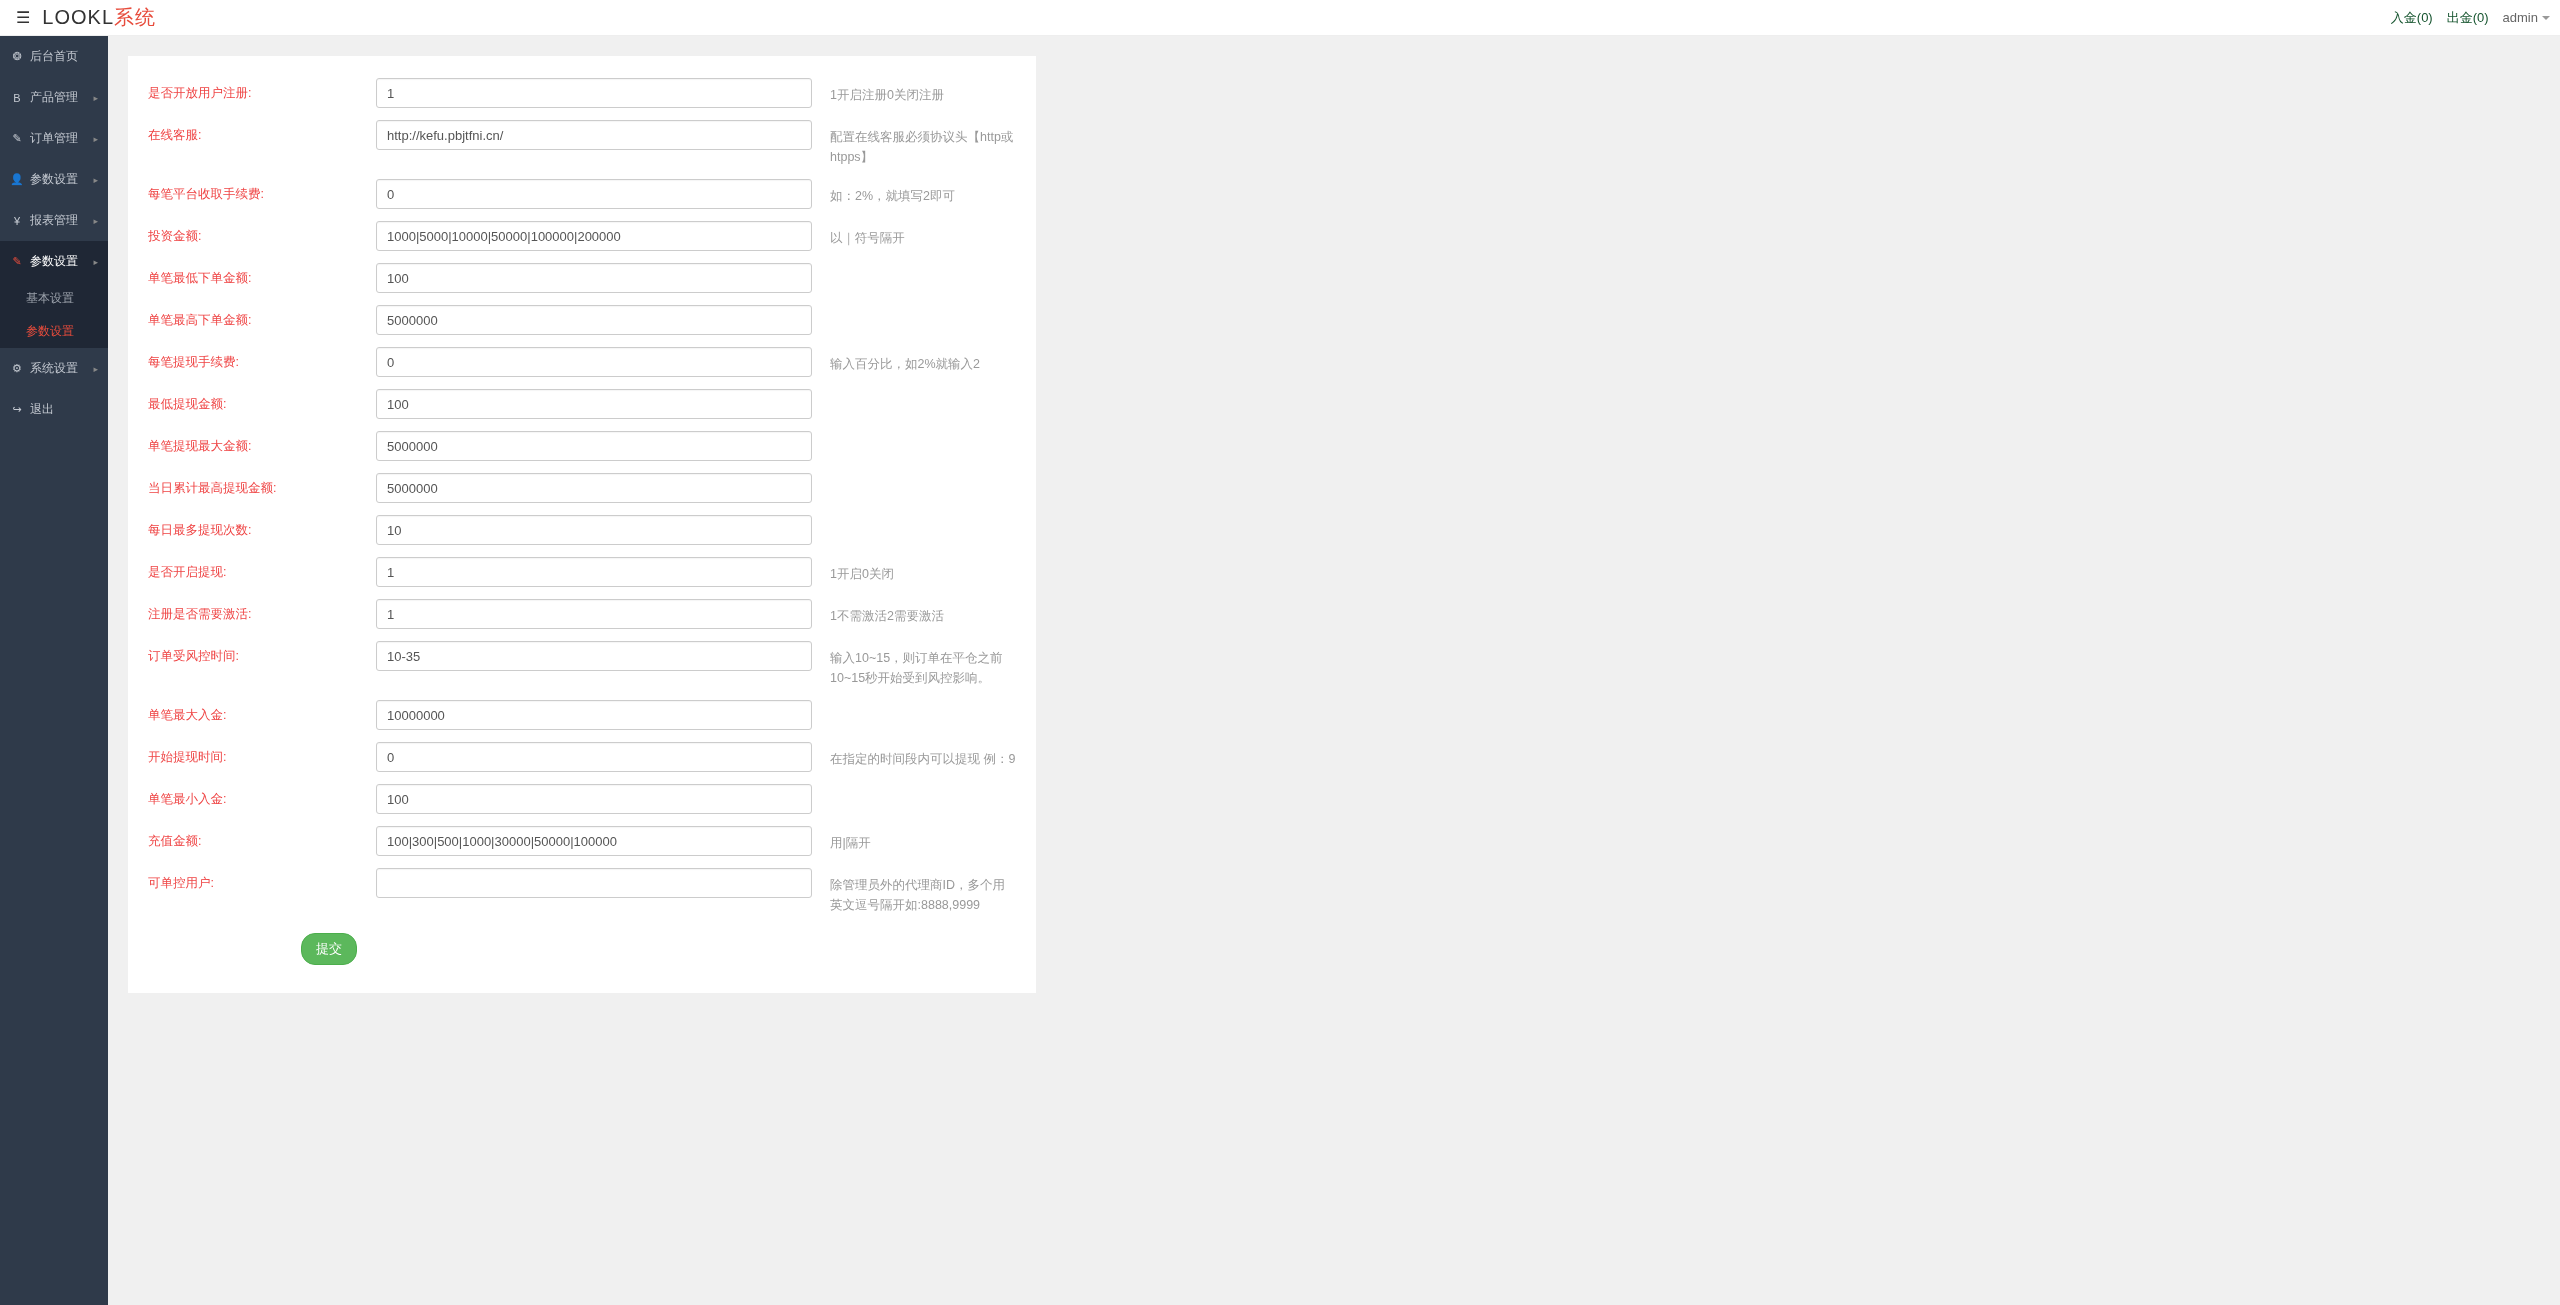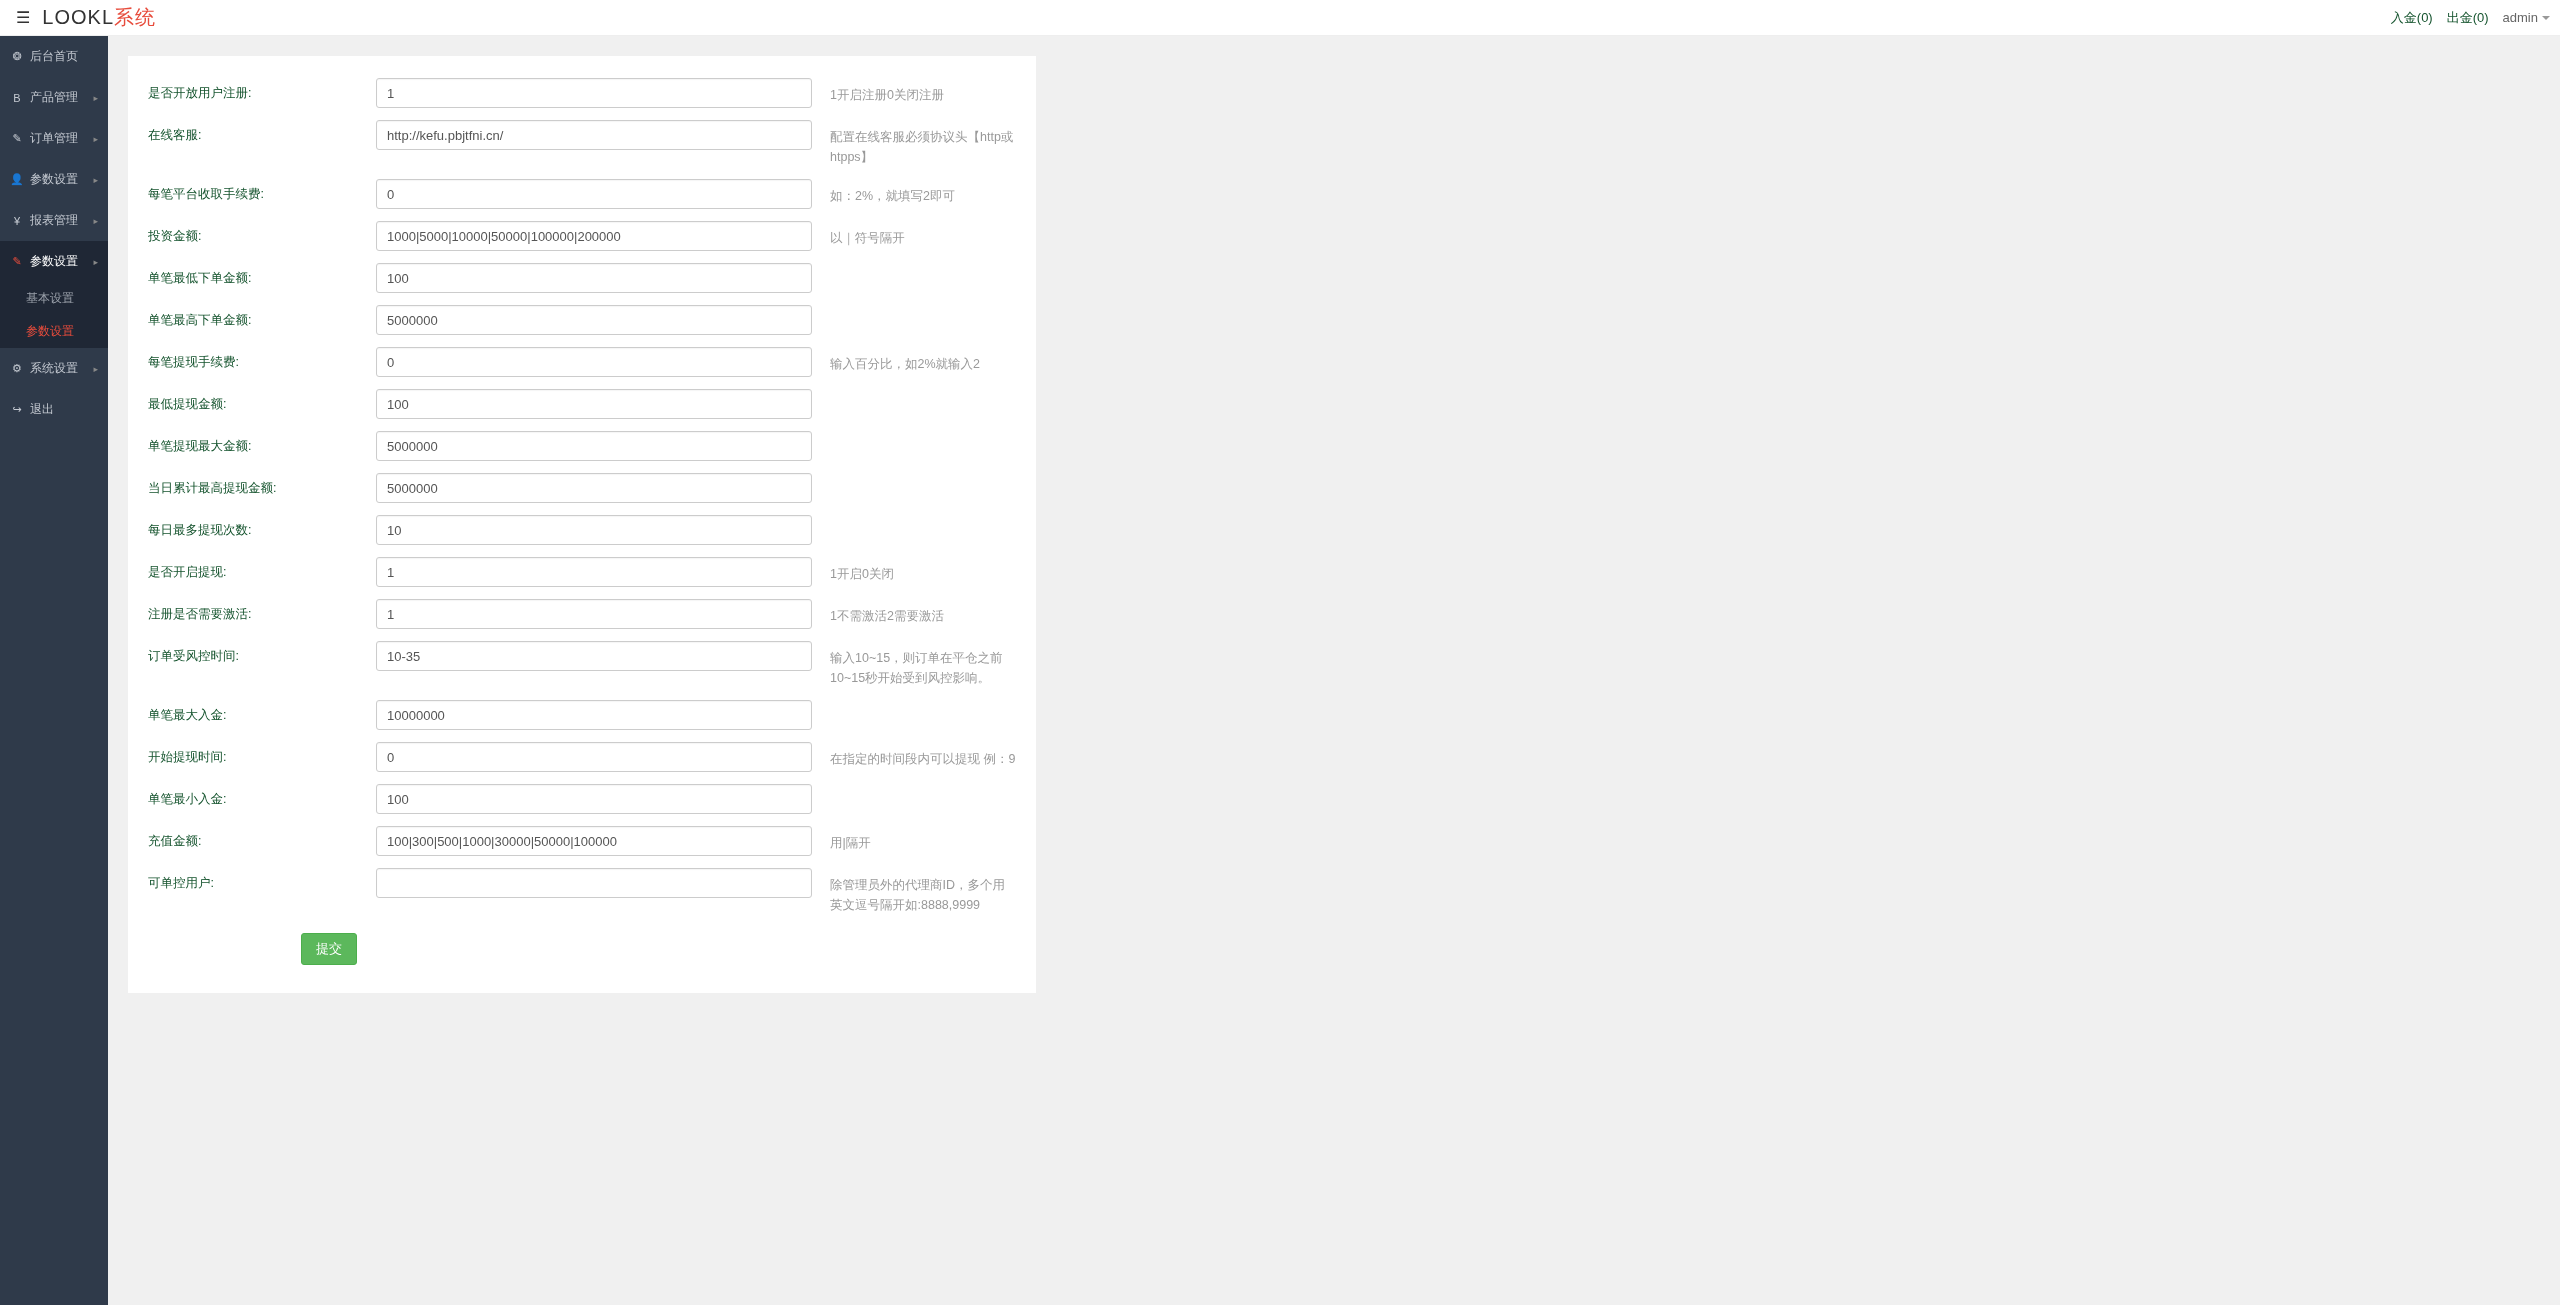--- a/index.html
+++ b/index.html
@@ -28,26 +28,26 @@
 .sidebar li.nav-item.active .icon { color: #e74c3c; }
 .sidebar .submenu { background: #1f2735; }
 .sidebar .submenu li a { display: block; padding: 8px 10px 8px 26px; color: #9aa0aa; font-size: 12px; text-decoration: none; }
 .sidebar .submenu li.active a { color: #e74c3c; }
 
 
 .main { margin-left: 108px; margin-top: 36px; padding: 20px; }
 .panel { background: #fff; padding: 22px 20px 28px 20px; max-width: 908px; }
 
 .form-row { display: flex; align-items: flex-start; margin-bottom: 12px; }
-.form-label { width: 228px; padding-right: 10px; padding-top: 7px; text-align: left; font-size: 12.5px; color: #14532d; }
+.form-label { width: 228px; padding-right: 10px; padding-top: 7px; text-align: left; font-size: 12.5px; color: #ef4444; }
 .form-input-wrap { width: 436px; }
 .form-input { width: 100%; height: 30px; padding: 4px 10px; border: 1px solid #ccc; border-radius: 3px; font-size: 13px; color: #555; background:#fff; box-shadow: inset 0 1px 1px rgba(0,0,0,.04); }
 .form-help { flex: 1; padding-left: 18px; padding-top: 7px; font-size: 12.5px; color: #999; line-height: 1.6; max-width: 210px; }
 
-.btn-submit { margin-left: 153px; margin-top: 6px; background: #5cb85c; color: #fff; border: 1px solid #4cae4c; padding: 6px 14px; border-radius: 3px; font-size: 13px; cursor: pointer; }
+.btn-submit { margin-left: 153px; margin-top: 6px; background: #5cb85c; color: #fff; border: 1px solid #4cae4c; padding: 6px 14px; border-radius: 14px; font-size: 13px; cursor: pointer; }
 </style>
 </head>
 <body>
 
 <div class="header">
   <div class="menu-toggle">☰</div>
   <div class="logo">
     <span class="brand-a">LOOKL</span><span class="brand-b">系统</span>
   </div>
   <div class="header-right">

